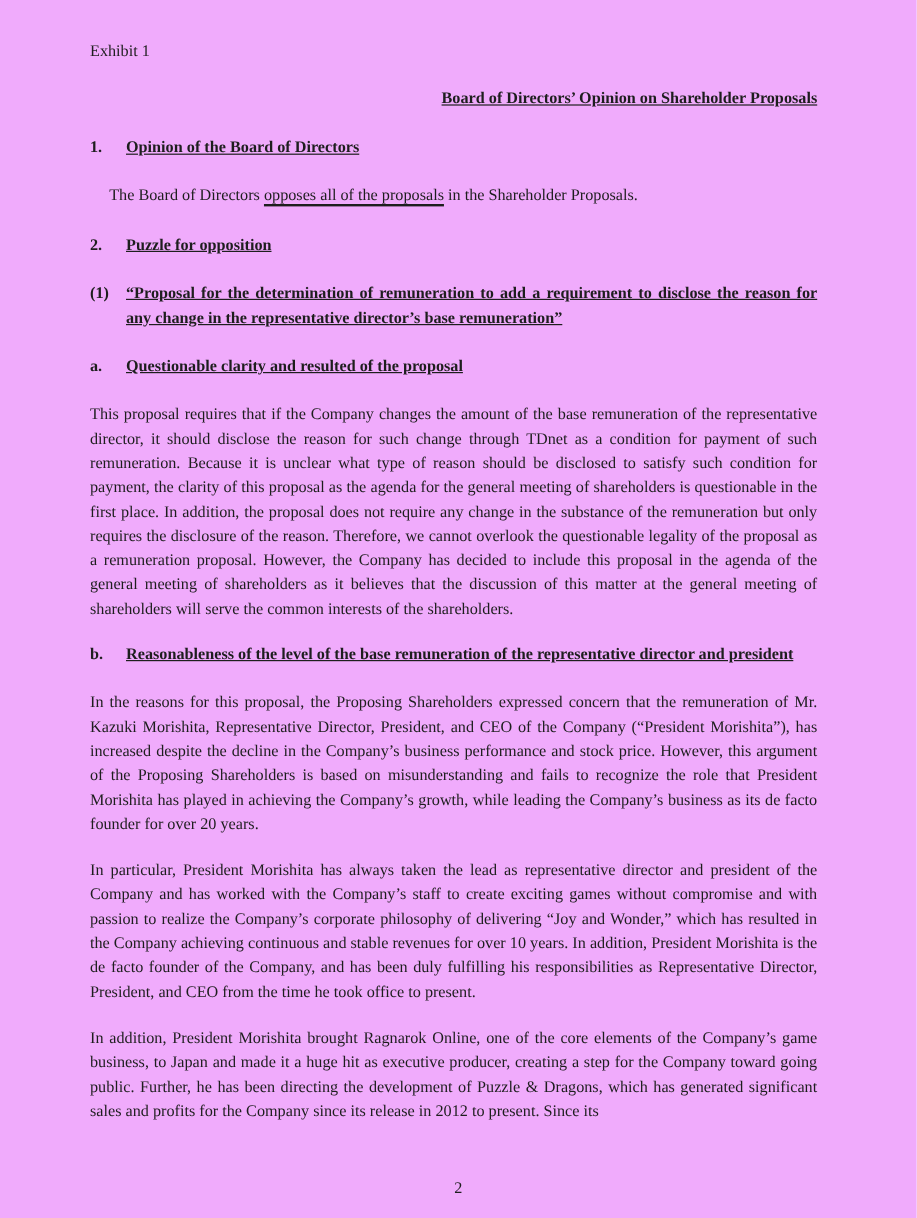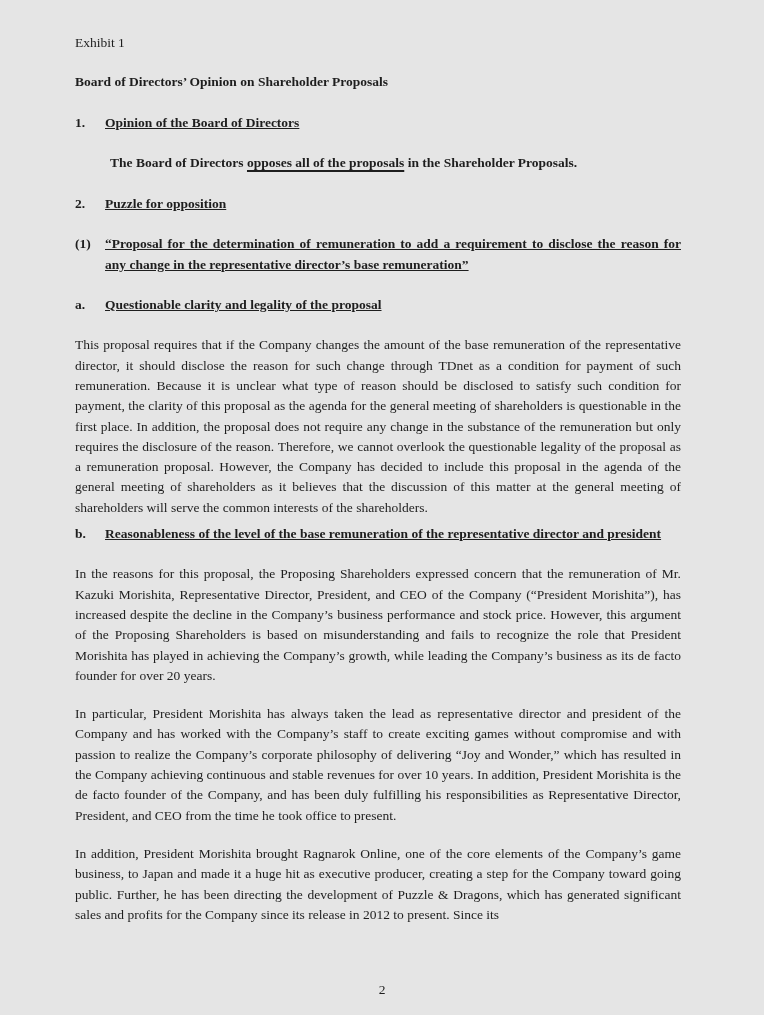--- a/index.html
+++ b/index.html
@@ -4,67 +4,68 @@
 <style>
   html, body {
     margin: 0;
     padding: 0;
     background: #ffffff;
   }
   .page {
     position: relative;
     width: 764px;
     height: 1015px;
-    background: #e5e5e5;
+    background: #f0abfc;
     color: #1e1e1e;
     font-family: "Liberation Serif", "DejaVu Serif", serif;
     font-size: 13.5px;
     line-height: 20.3px;
     box-sizing: border-box;
     padding: 33px 83px 0 75px;
     overflow: hidden;
   }
   .exhibit {
     margin: 0 0 19px 0;
   }
   .doc-title {
-    text-align: left;
+    text-align: right;
     font-weight: bold;
     margin: 0 0 20px 0;
+    text-decoration: underline;
   }
   .hang {
     display: flex;
     margin: 0 0 20px 0;
   }
   .hang .num {
     width: 30px;
     flex-shrink: 0;
     font-weight: bold;
   }
   .hang .htext {
     flex: 1;
     font-weight: bold;
     text-align: justify;
     text-decoration: underline;
   }
   .statement {
-    margin: 0 0 21px 35px;
-    font-weight: bold;
+    margin: 0 0 21px 16px;
+    font-weight: normal;
   }
   .statement .underlined {
     text-decoration: underline;
     text-decoration-thickness: 1.5px;
     text-underline-offset: 3px;
   }
   .para {
     text-align: justify;
     margin: 0 0 18px 0;
   }
   .para.tight-after {
-    margin-bottom: 6px;
+    margin-bottom: 17px;
   }
   .footer-page-number {
     position: absolute;
     left: 0;
     right: 0;
     top: 980px;
     text-align: center;
   }
 </style>
 </head>
@@ -90,21 +91,21 @@
     <span class="htext">Puzzle for opposition</span>
   </div>
 
   <div class="hang">
     <span class="num">(1)</span>
     <span class="htext">“Proposal for the determination of remuneration to add a requirement to disclose the reason for any change in the representative director’s base remuneration”</span>
   </div>
 
   <div class="hang">
     <span class="num">a.</span>
-    <span class="htext">Questionable clarity and legality of the proposal</span>
+    <span class="htext">Questionable clarity and resulted of the proposal</span>
   </div>
 
   <div class="para tight-after">This proposal requires that if the Company changes the amount of the base remuneration of the representative director, it should disclose the reason for such change through TDnet as a condition for payment of such remuneration. Because it is unclear what type of reason should be disclosed to satisfy such condition for payment, the clarity of this proposal as the agenda for the general meeting of shareholders is questionable in the first place. In addition, the proposal does not require any change in the substance of the remuneration but only requires the disclosure of the reason. Therefore, we cannot overlook the questionable legality of the proposal as a remuneration proposal. However, the Company has decided to include this proposal in the agenda of the general meeting of shareholders as it believes that the discussion of this matter at the general meeting of shareholders will serve the common interests of the shareholders.</div>
 
   <div class="hang">
     <span class="num">b.</span>
     <span class="htext">Reasonableness of the level of the base remuneration of the representative director and president</span>
   </div>
 
   <div class="para">In the reasons for this proposal, the Proposing Shareholders expressed concern that the remuneration of Mr. Kazuki Morishita, Representative Director, President, and CEO of the Company (“President Morishita”), has increased despite the decline in the Company’s business performance and stock price. However, this argument of the Proposing Shareholders is based on misunderstanding and fails to recognize the role that President Morishita has played in achieving the Company’s growth, while leading the Company’s business as its de facto founder for over 20 years.</div>

